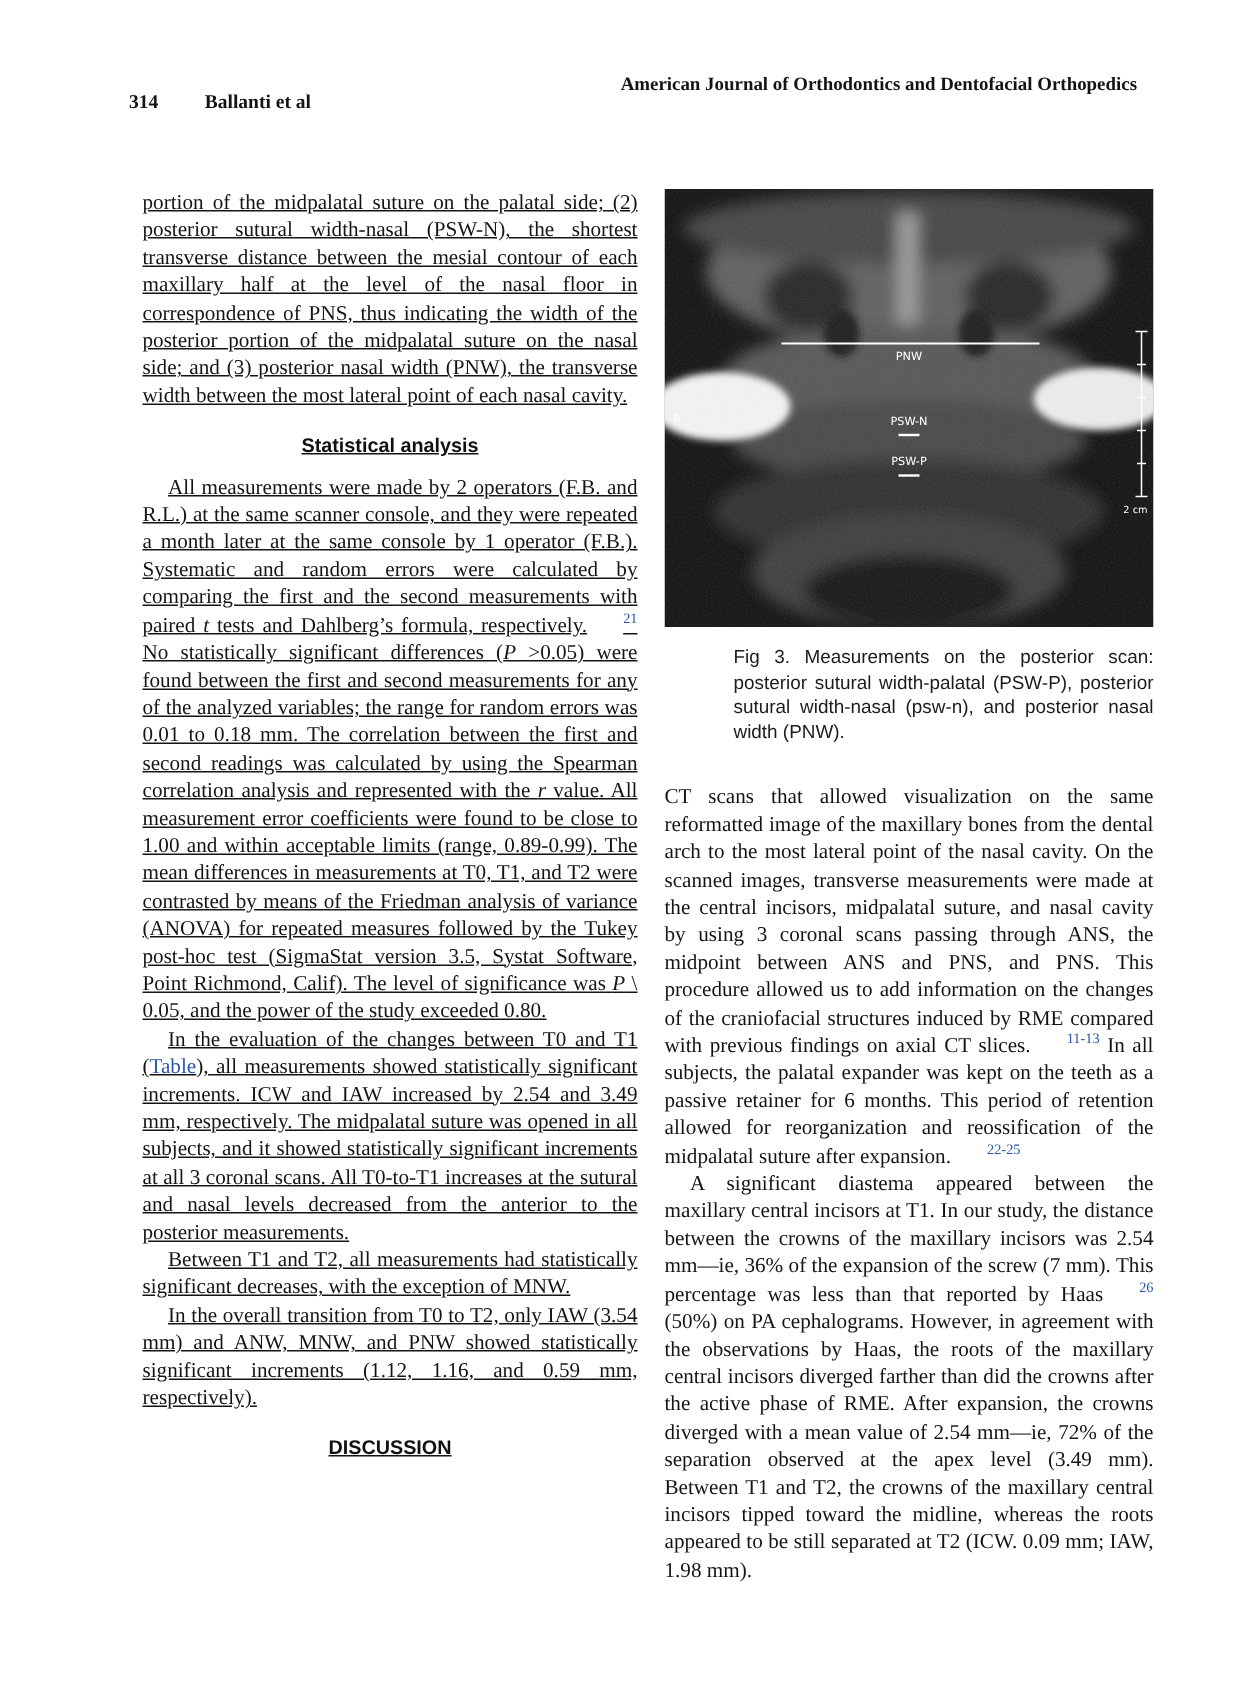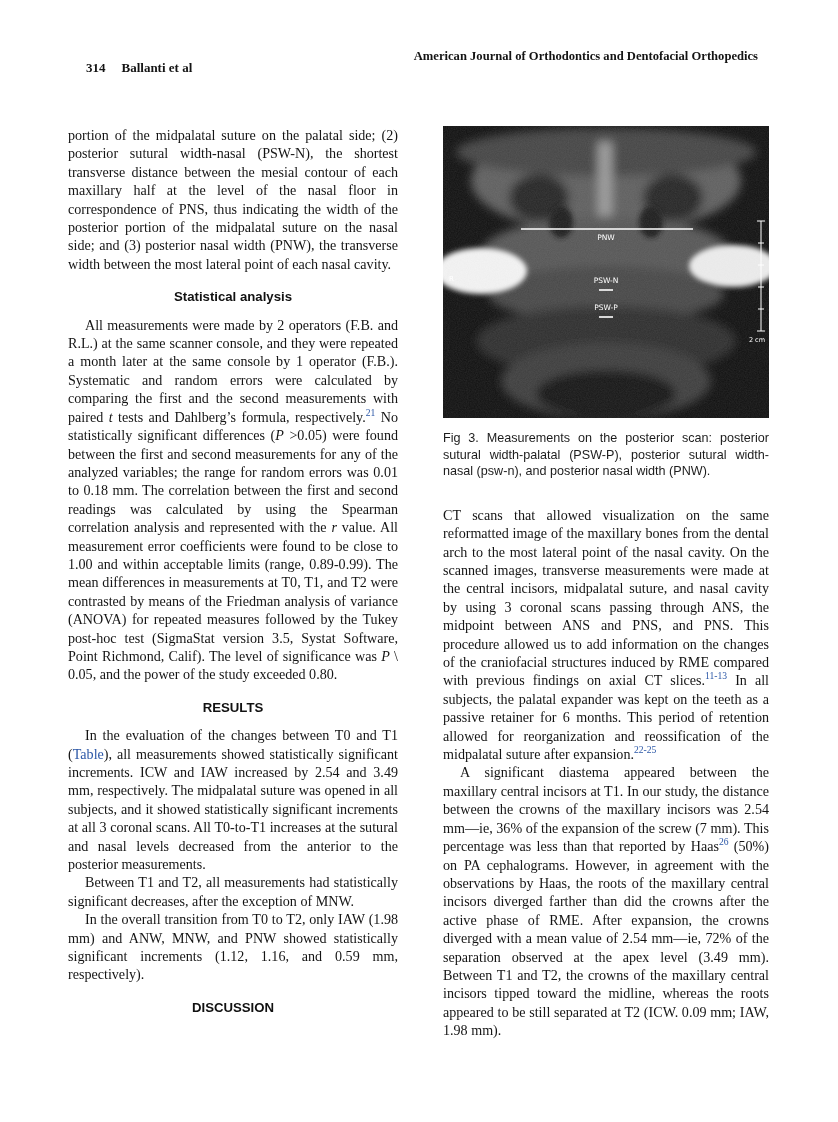--- a/index.html
+++ b/index.html
@@ -4,62 +4,61 @@
 <style>
   * { margin:0; padding:0; box-sizing:border-box; }
   html,body { background:#ffffff; }
   .page {
     position:relative; width:838px; height:1122px; margin:0 auto;
     background:#ffffff; overflow:hidden; color:#141414;
     font-family:"Liberation Serif", serif;
   }
   
   .hdr-left { position:absolute; top:60px; left:86px; font-size:13px; font-weight:bold; }
-  .hdr-left .pgnum { margin-right:16px; }
+  .hdr-left .pgnum { margin-right:31px; }
   .hdr-right { position:absolute; top:48px; right:80px; text-align:right; font-size:12.6px; font-weight:bold; line-height:16.5px; }
   
   .col { position:absolute; top:126px; font-size:14.1px; line-height:18.4px; text-align:justify; }
-  .col.left  { left:68px;  width:330px; }
+  .col.left  { left:95px;  width:330px;text-decoration:underline; }
   .col.right { left:443px; width:326px; }
   .col p { margin:0; }
   p.indent { text-indent:17px; }
   .subhead {
     font-family:"Liberation Sans", sans-serif; font-weight:bold;
     font-size:13.2px; margin:15px 0 9px 0; text-align:center; color:#111;
   }
   .link { color:#2b57a7; }
-  sup { font-size:0.68em; line-height:0; vertical-align:super; }
+  sup { font-size:0.68em; line-height:0; vertical-align:super;margin-left:24px; }
   
   figure { margin:0 0 26px 0; }
   figure svg { display:block; }
   figcaption {
     font-family:"Liberation Sans", sans-serif; font-size:12.6px;
-    line-height:16.6px; margin-top:12px; text-align:justify; color:#1c1c1c;
+    line-height:16.6px; margin-top:12px; text-align:justify; color:#1c1c1c;margin-left:46px;
   }
 </style>
 </head>
 <body>
 
 <div class="page">
 
   <div class="hdr-left">
     <span class="pgnum">314</span><span>Ballanti et al</span>
   </div>
   <div class="hdr-right">
     <div>American Journal of Orthodontics and Dentofacial Orthopedics</div>
   </div>
 
   <div class="col left">
     <p><span>portion of the midpalatal suture on the palatal side; (2) posterior sutural width-nasal (PSW-N), the shortest transverse distance between the mesial contour of each maxillary half at the level of the nasal floor in correspondence of PNS, thus indicating the width of the posterior portion of the midpalatal suture on the nasal side; and (3) posterior nasal width (PNW), the transverse width between the most lateral point of each nasal cavity.</span></p>
     <h3 class="subhead">Statistical analysis</h3>
     <p class="indent"><span>All measurements were made by 2 operators (F.B. and R.L.) at the same scanner console, and they were repeated a month later at the same console by 1 operator (F.B.). Systematic and random errors were calculated by comparing the first and the second measurements with paired </span><span style="font-style: italic;">t</span><span> tests and Dahlberg’s formula, respectively.</span><sup class="link">21</sup><span> No statistically significant differences (</span><span style="font-style: italic;">P</span><span> &gt;0.05) were found between the first and second measurements for any of the analyzed variables; the range for random errors was 0.01 to 0.18 mm. The correlation between the first and second readings was calculated by using the Spearman correlation analysis and represented with the </span><span style="font-style: italic;">r</span><span> value. All measurement error coefficients were found to be close to 1.00 and within acceptable limits (range, 0.89-0.99). The mean differences in measurements at T0, T1, and T2 were contrasted by means of the Friedman analysis of variance (ANOVA) for repeated measures followed by the Tukey post-hoc test (SigmaStat version 3.5, Systat Software, Point Richmond, Calif). The level of significance was </span><span style="font-style: italic;">P</span><span> \ 0.05, and the power of the study exceeded 0.80.</span></p>
-    <h3 class="subhead">RESULTS</h3>
     <p class="indent"><span>In the evaluation of the changes between T0 and T1 (</span><span class="link">Table</span><span>), all measurements showed statistically significant increments. ICW and IAW increased by 2.54 and 3.49 mm, respectively. The midpalatal suture was opened in all subjects, and it showed statistically significant increments at all 3 coronal scans. All T0-to-T1 increases at the sutural and nasal levels decreased from the anterior to the posterior measurements.</span></p>
-    <p class="indent"><span>Between T1 and T2, all measurements had statistically significant decreases, after the exception of MNW.</span></p>
-    <p class="indent"><span>In the overall transition from T0 to T2, only IAW (1.98 mm) and ANW, MNW, and PNW showed statistically significant increments (1.12, 1.16, and 0.59 mm, respectively).</span></p>
+    <p class="indent"><span>Between T1 and T2, all measurements had statistically significant decreases, with the exception of MNW.</span></p>
+    <p class="indent"><span>In the overall transition from T0 to T2, only IAW (3.54 mm) and ANW, MNW, and PNW showed statistically significant increments (1.12, 1.16, and 0.59 mm, respectively).</span></p>
     <h3 class="subhead">DISCUSSION</h3>
   </div>
 
   <div class="col right">
     <figure>
       <svg width="326" height="292" viewBox="0 0 326 292" xmlns="http://www.w3.org/2000/svg">
         <defs>
           <filter id="soft" x="-40%" y="-40%" width="180%" height="180%">
               <feGaussianBlur stdDeviation="5"></feGaussianBlur>
             </filter>

